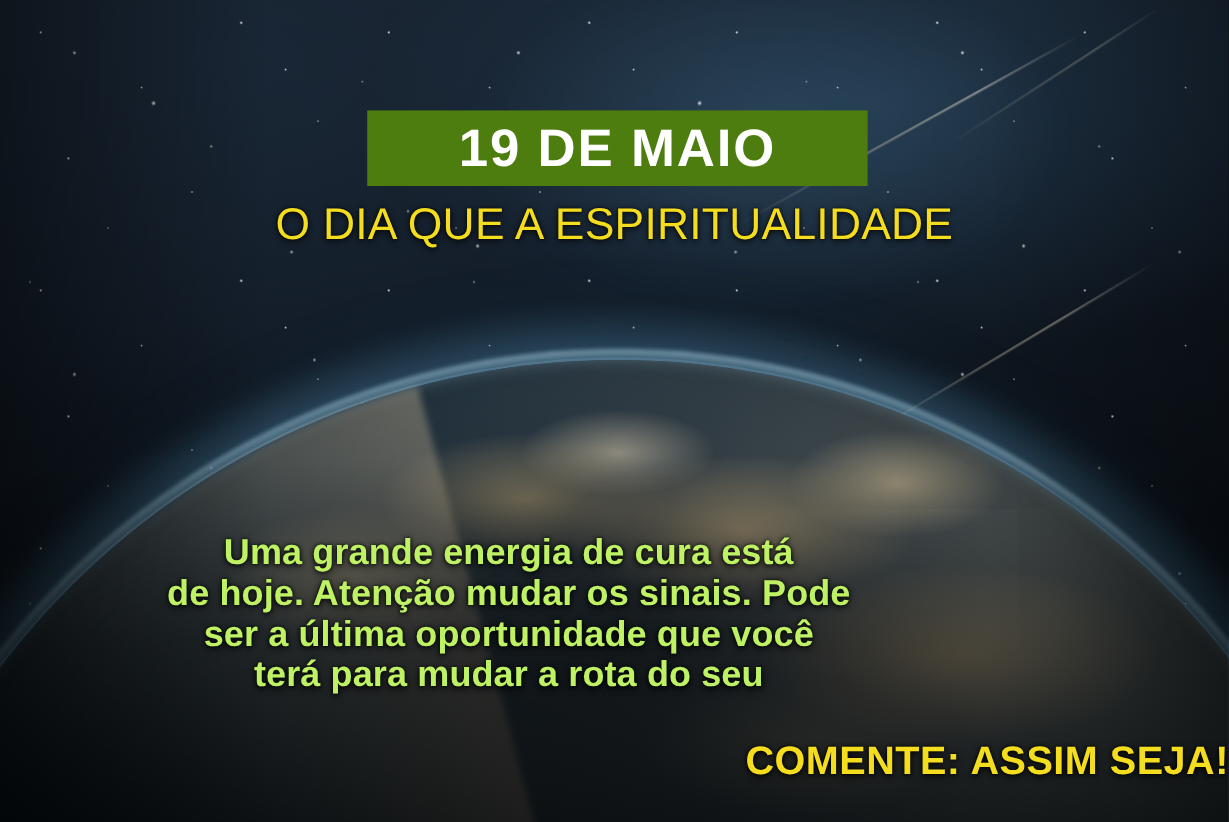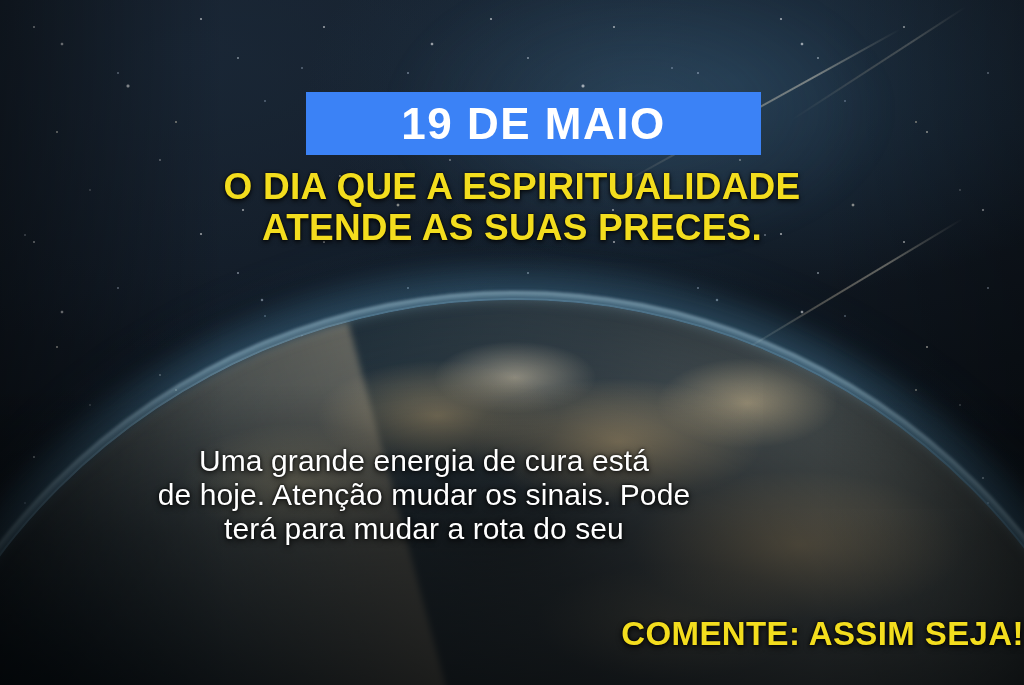--- a/index.html
+++ b/index.html
@@ -164,23 +164,23 @@
   
   .content {
     position: absolute;
     inset: 0;
   }
 
   .date-banner {
     position: absolute;
     left: 306px;
     top: 92px;
-    width: 455px;
+    width: 417px;
     height: 63px;
-    background: #3b82f6;
+    background: #4d7c0f;
     display: flex;
     align-items: center;
     justify-content: center;
   }
   .date-banner span {
     color: #ffffff;
     font-size: 44px;
     font-weight: bold;
     letter-spacing: 1.5px;
     line-height: 1;
@@ -188,36 +188,36 @@
   }
 
   .headline {
     position: absolute;
     left: 0;
     top: 166px;
     width: 1024px;
     text-align: center;
     color: #f3dd1e;
     font-size: 37px;
-    font-weight: bold;
+    font-weight: normal;
     line-height: 41px;
     letter-spacing: .2px;
     text-shadow: 0 2px 5px rgba(0,0,0,.85), 0 0 2px rgba(0,0,0,.9);
   }
   .headline .l2 { display: block; }
 
   .body-copy {
     position: absolute;
     left: 0;
     top: 444px;
     width: 848px;
     text-align: center;
-    color: #ffffff;
+    color: #bef264;
     font-size: 30px;
-    font-weight: normal;
+    font-weight: bold;
     line-height: 34px;
     letter-spacing: .1px;
     text-shadow: 0 2px 6px rgba(0,0,0,.9), 0 0 3px rgba(0,0,0,.85);
   }
   .body-copy span { display: block; }
 
   .cta {
     position: absolute;
     left: 0;
     top: 615px;
@@ -256,26 +256,26 @@
   <div class="vignette"></div>
 
   <div class="content">
 
     <div class="date-banner">
       <span>19 DE MAIO</span>
     </div>
 
     <div class="headline">
       <span class="l1">O DIA QUE A ESPIRITUALIDADE</span>
-      <span class="l2">ATENDE AS SUAS PRECES.</span>
     </div>
 
     <div class="body-copy">
       <span>Uma grande energia de cura está</span>
       <span>de hoje. Atenção mudar os sinais. Pode</span>
+      <span>ser a última oportunidade que você</span>
       <span>terá para mudar a rota do seu</span>
     </div>
 
     <div class="cta">
       <span>COMENTE: ASSIM SEJA!</span>
     </div>
 
   </div>
 </div>
 

